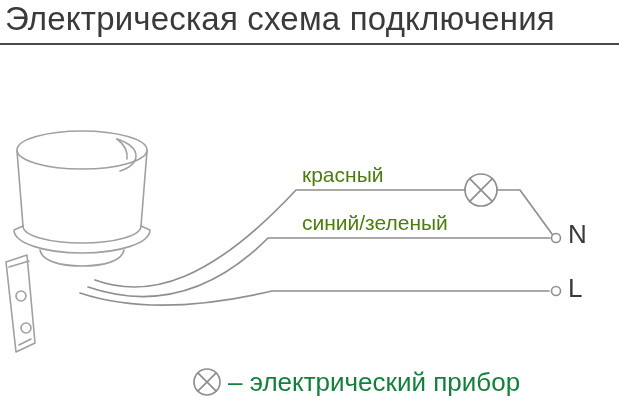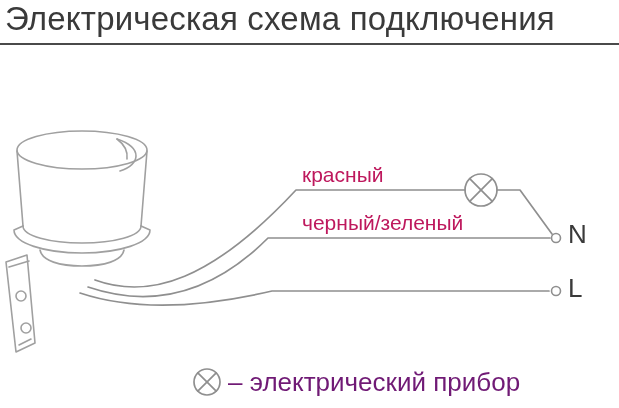--- a/index.html
+++ b/index.html
@@ -31,39 +31,39 @@
     background: #4a4a4a;
   }
   .diagram-svg {
     position: absolute;
     left: 0;
     top: 0;
   }
   .wire-label {
     position: absolute;
     font-size: 21px;
-    color: #be185d;
+    color: #4d7c0f;
     white-space: nowrap;
   }
   .lbl-red   { left: 302px; top: 163px; }
   .lbl-blue  { left: 302px; top: 211px; }
   .lbl-brown { left: 302px; top: 256px; }
   .terminal-label {
     position: absolute;
     font-size: 26px;
     color: #3a3a3a;
   }
   .lbl-n { left: 568px; top: 219px; }
   .lbl-l { left: 568px; top: 273px; }
   .legend-text {
     position: absolute;
     left: 228px;
     top: 367px;
     font-size: 26px;
-    color: #701a75;
+    color: #15803d;
     white-space: nowrap;
   }
 </style>
 </head>
 <body>
 
 <div class="stage">
 
   <div class="title">Электрическая схема подключения</div>
   <div class="divider"></div>
@@ -113,20 +113,20 @@
     <circle cx="556" cy="291" r="4.5" fill="#ffffff" stroke="#8f8f8f" stroke-width="1.6"></circle>
 
     <g stroke="#8f8f8f" fill="none" stroke-width="1.7" stroke-linecap="round">
       <circle cx="207" cy="382" r="13"></circle>
       <path d="M197.8,372.8 L216.2,391.2"></path>
       <path d="M216.2,372.8 L197.8,391.2"></path>
     </g>
   </svg>
 
   <div class="wire-label lbl-red">красный</div>
-  <div class="wire-label lbl-blue">черный/зеленый</div>
+  <div class="wire-label lbl-blue">синий/зеленый</div>
 
   <div class="terminal-label lbl-n">N</div>
   <div class="terminal-label lbl-l">L</div>
 
   <div class="legend-text">– электрический прибор</div>
 
 </div>
 
 </body></html>

